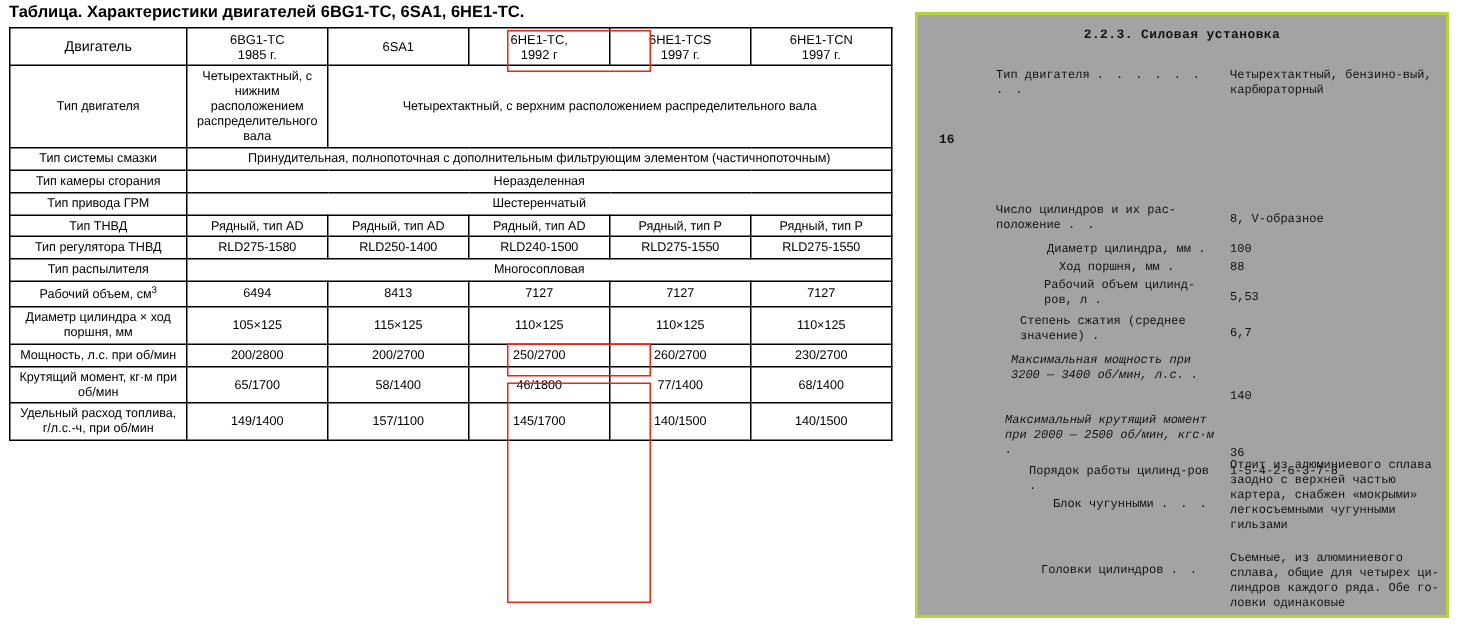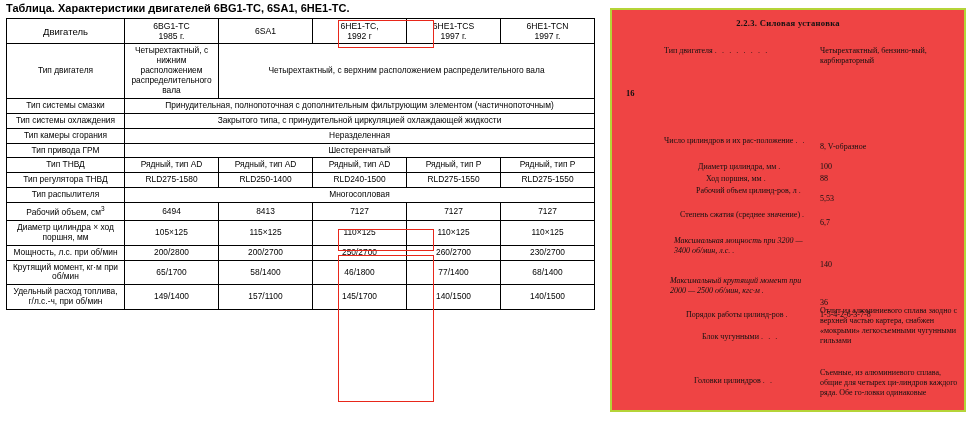--- a/index.html
+++ b/index.html
@@ -82,24 +82,24 @@
     pointer-events: none;
     box-sizing: border-box;
   }
   
   #right-panel {
     position: absolute;
     left: 610px;
     top: 8px;
     width: 356px;
     height: 404px;
-    background: #ef4444;
+    background: #a3a3a3;
     border: 2px solid #b5d438;
     box-sizing: border-box;
-    font-family: Liberation Serif, serif;
+    font-family: Liberation Mono, monospace;
     color: #111;
     overflow: hidden;
   }
   #scan-title {
     position: absolute;
     left: 0;
     right: 0;
     top: 8px;
     text-align: center;
     font-size: 8.6px;
@@ -177,24 +177,20 @@
           <td class="rowhead tall">Тип двигателя</td>
           <td class="just tall">Четырехтактный, с нижним расположением распределительного вала</td>
           <td class="just tall" colspan="4">Четырехтактный, с верхним расположением распределительного вала</td>
         </tr>
 
         <tr>
           <td class="rowhead">Тип системы смазки</td>
           <td class="just" colspan="5">Принудительная, полнопоточная с дополнительным фильтрующим элементом (частичнопоточным)</td>
         </tr>
 
-        <tr>
-          <td class="rowhead">Тип системы охлаждения</td>
-          <td class="just" colspan="5">Закрытого типа, с принудительной циркуляцией охлаждающей жидкости</td>
-        </tr>
 
         <tr>
           <td class="rowhead">Тип камеры сгорания</td>
           <td colspan="5">Неразделенная</td>
         </tr>
 
         <tr>
           <td class="rowhead">Тип привода ГРМ</td>
           <td colspan="5">Шестеренчатый</td>
         </tr>

